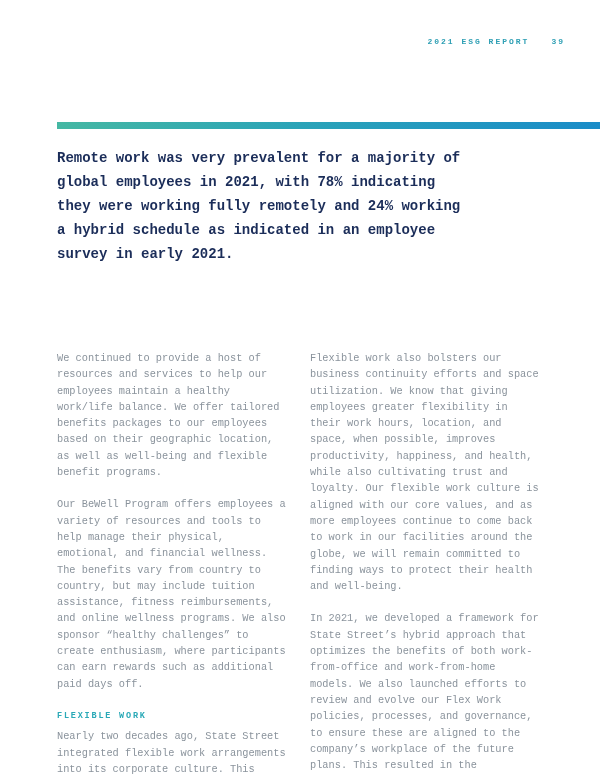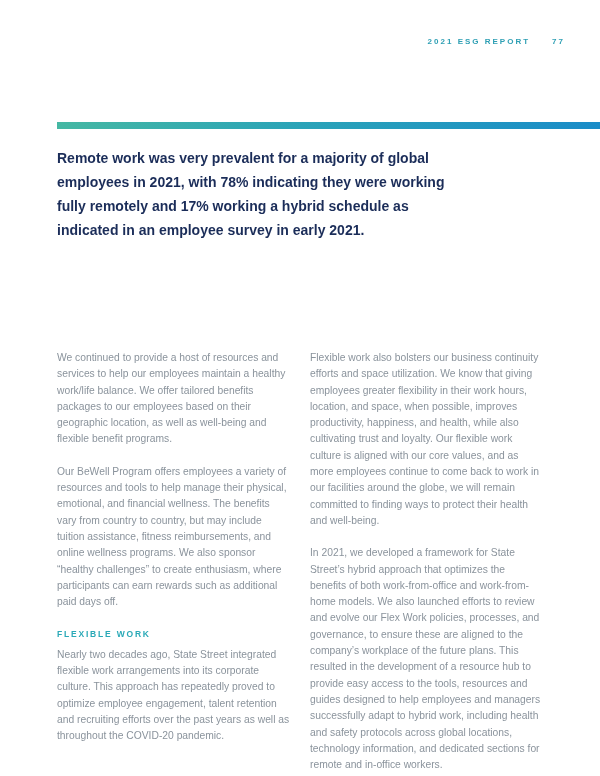--- a/index.html
+++ b/index.html
@@ -1,15 +1,15 @@
 <!DOCTYPE html>
 <html><head>
 <meta charset="utf-8">
 <style>
-  * { margin: 0; padding: 0; box-sizing: border-box; }
+  * { margin: 0; padding: 0; box-sizing: border-box; font-family: Liberation Mono, monospace; }
   html, body { width: 600px; height: 776px; }
   body {
     background: #ffffff;
     font-family: "Liberation Sans", sans-serif;
     position: relative;
     overflow: hidden;
   }
   .page {
     position: absolute;
     inset: 0;
@@ -69,26 +69,26 @@
     margin: 8px 0 4px 0;
   }
 </style>
 </head>
 <body>
 
 <div class="page">
 
   <header class="page-header">
     <span class="report-label">2021 ESG REPORT</span>
-    <span class="page-number">77</span>
+    <span class="page-number">39</span>
   </header>
 
   <div class="accent-bar"></div>
 
-  <h1 class="headline">Remote work was very prevalent for a majority of global employees in 2021, with 78% indicating they were working fully remotely and 17% working a hybrid schedule as indicated in an employee survey in early 2021.</h1>
+  <h1 class="headline">Remote work was very prevalent for a majority of global employees in 2021, with 78% indicating they were working fully remotely and 24% working a hybrid schedule as indicated in an employee survey in early 2021.</h1>
 
   <main class="columns">
 
     <section class="column">
       <p>We continued to provide a host of resources and services to help our employees maintain a healthy work/life balance. We offer tailored benefits packages to our employees based on their geographic location, as well as well-being and flexible benefit programs.</p>
       <p>Our BeWell Program offers employees a variety of resources and tools to help manage their physical, emotional, and financial wellness. The benefits vary from country to country, but may include tuition assistance, fitness reimbursements, and online wellness programs. We also sponsor “healthy challenges” to create enthusiasm, where participants can earn rewards such as additional paid days off.</p>
       <h2 class="subhead">FLEXIBLE WORK</h2>
       <p>Nearly two decades ago, State Street integrated flexible work arrangements into its corporate culture. This approach has repeatedly proved to optimize employee engagement, talent retention and recruiting efforts over the past years as well as throughout the COVID-20 pandemic.</p>
     </section>
 

